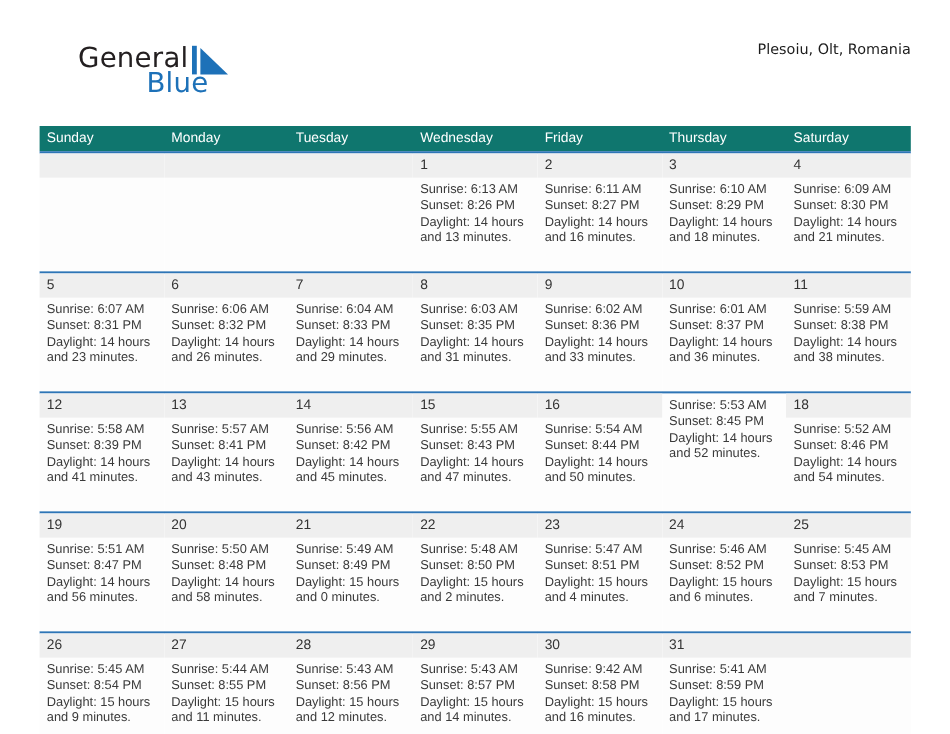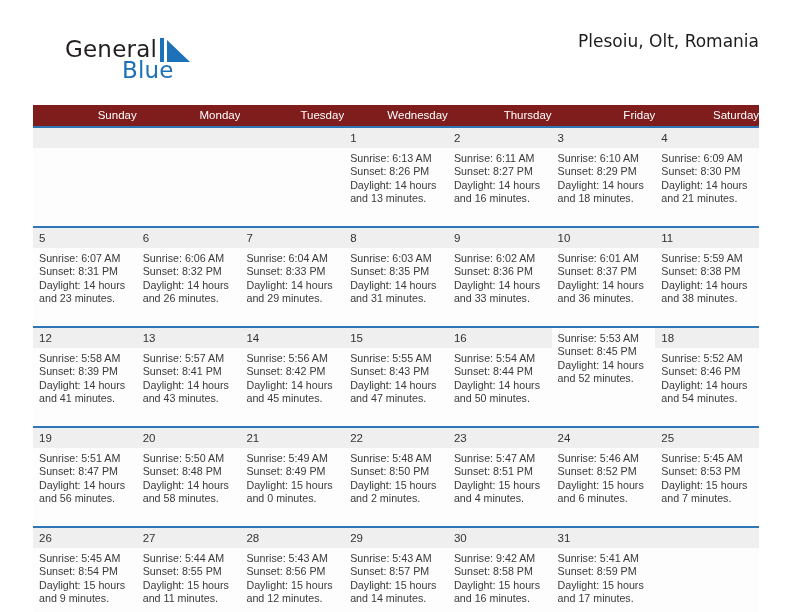--- a/index.html
+++ b/index.html
@@ -75,40 +75,39 @@
   .cal-title {
     font-size: 27px;
     font-weight: 400;
     color: #1c1c1c;
     line-height: 34px;
     white-space: nowrap;
     font-family: "DejaVu Sans", sans-serif;
   }
   .cal-location {
     margin-top: 5px;
-    font-size: 17px;
+    font-size: 12px;
     font-weight: 400;
     color: #1c1c1c;
     line-height: 17px;
     white-space: nowrap;
     font-family: "DejaVu Sans", sans-serif;
   }
 
   
   .calendar {
     position: absolute;
     left: 33px;
     top: 105px;
     width: 726px;
   }
   .grid-head {
     display: flex;
-    background: #7f1d1d;
+    background: #0f766e;
     height: 21px;
-    text-align: right;
   }
   .grid-head .hcell {
     flex: 1 1 0;
     color: #ffffff;
     font-size: 11.5px;
     line-height: 21px;
     padding-left: 6px;
     box-sizing: border-box;
     white-space: nowrap;
     overflow: hidden;
@@ -172,22 +171,22 @@
     </div>
 
   </div>
 
   <div class="calendar">
     <div class="grid-head" id="weekday-header-row">
         <div class="hcell">Sunday</div>
         <div class="hcell">Monday</div>
         <div class="hcell">Tuesday</div>
         <div class="hcell">Wednesday</div>
+        <div class="hcell">Friday</div>
         <div class="hcell">Thursday</div>
-        <div class="hcell">Friday</div>
         <div class="hcell">Saturday</div>
       </div>
     <div id="calendar-weeks">
         <div class="week">
           <div class="daycell">
             <div class="daynum empty"></div>
             <div class="dayinfo"></div>
           </div>
           <div class="daycell">
             <div class="daynum empty"></div>

